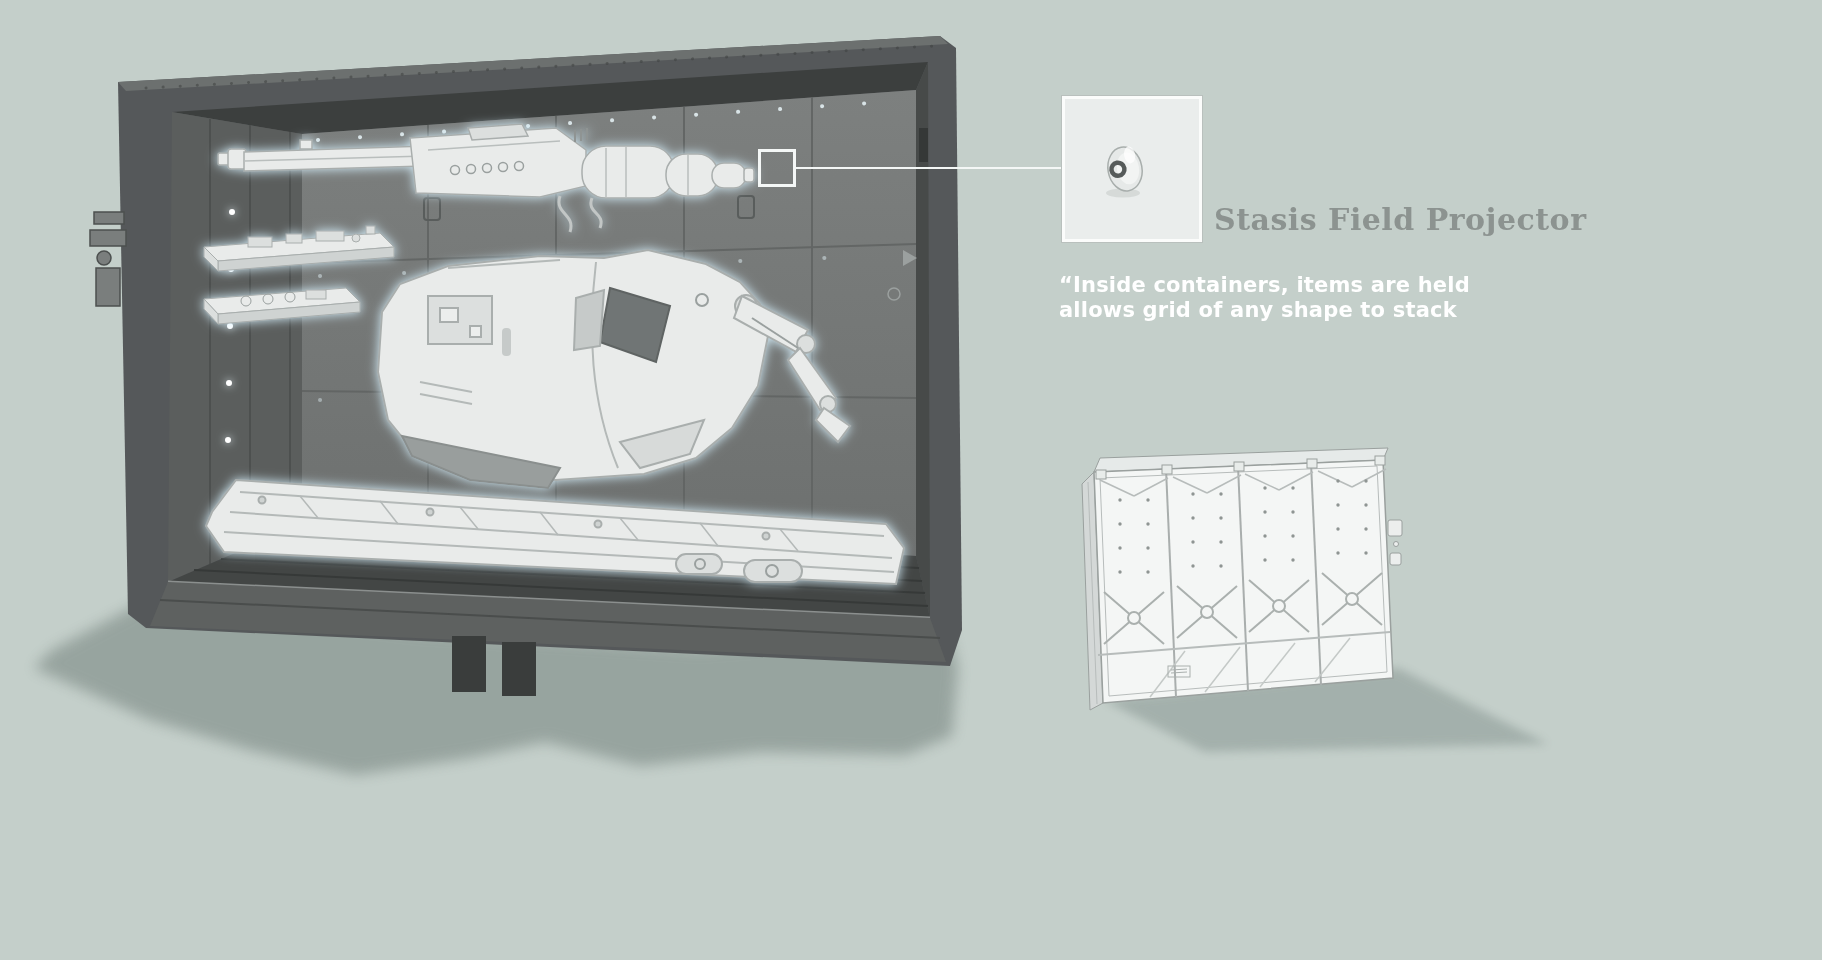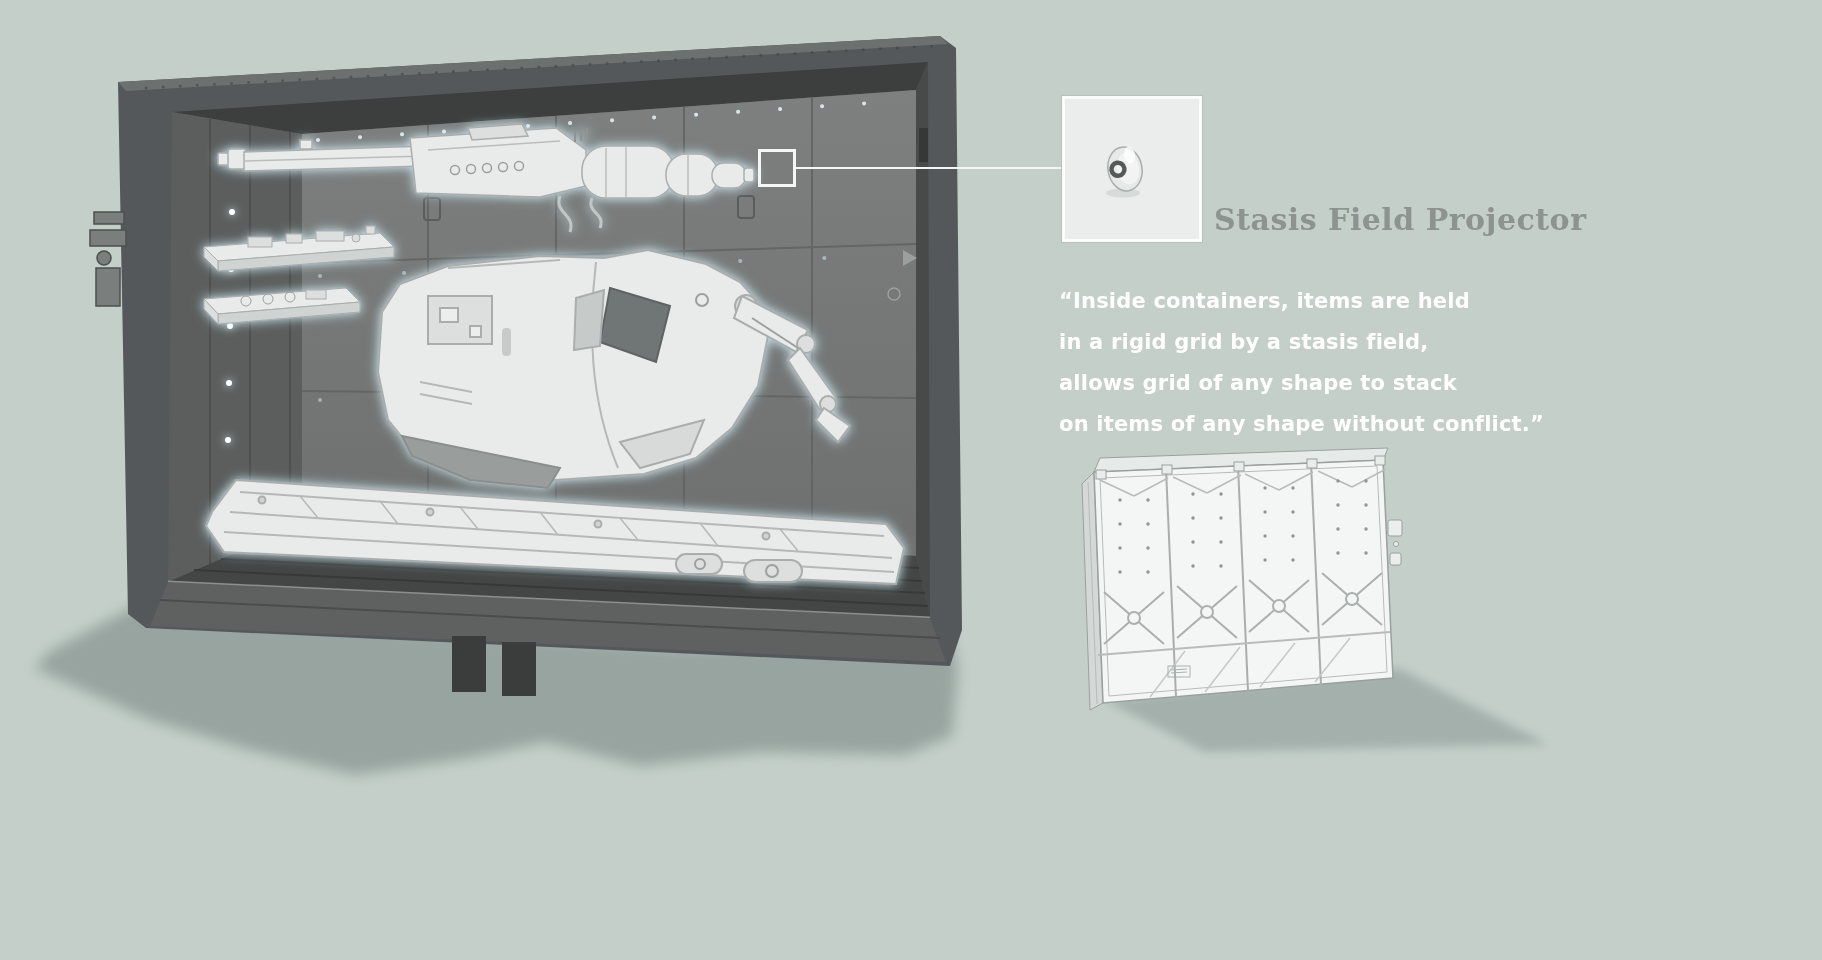--- a/index.html
+++ b/index.html
@@ -27,21 +27,21 @@
     font-family:"DejaVu Serif","Liberation Serif",serif;
     font-weight:bold; font-size:30px; letter-spacing:0.5px;
     color:#8c9390; white-space:nowrap;
   }
   .quote {
     position:absolute; left:1059px; top:273px;
     font-family:"DejaVu Sans","Liberation Sans",sans-serif;
     font-weight:bold; font-size:21px; line-height:25px;
     color:#ffffff; letter-spacing:0.2px;
   }
-  .quote div { white-space:nowrap;margin-top:16px; }
+  .quote div { white-space:nowrap; }
 </style>
 </head>
 <body>
 
 <div class="stage">
 
   <svg class="scene-svg" width="1822" height="960" viewBox="0 0 1822 960">
     <defs>
       <filter id="blur6" x="-20%" y="-20%" width="140%" height="140%">
           <feGaussianBlur stdDeviation="7"></feGaussianBlur>
@@ -349,18 +349,16 @@
         <circle cx="53" cy="69" r="6.5" fill="none" stroke="#565b5a" stroke-width="4.5"></circle>
         <ellipse cx="67" cy="57" rx="5.5" ry="8.5" fill="#ffffff" opacity="0.75"></ellipse>
       </g>
     </svg>
   </div>
 
   <div class="title">Stasis Field Projector</div>
 
   <div class="quote">
     <div>“Inside containers, items are held</div>
-    <div>in a rigid grid by a stasis field,</div>
     <div>allows grid of any shape to stack</div>
-    <div>on items of any shape without conflict.”</div>
   </div>
 
 </div>
 
 </body></html>

